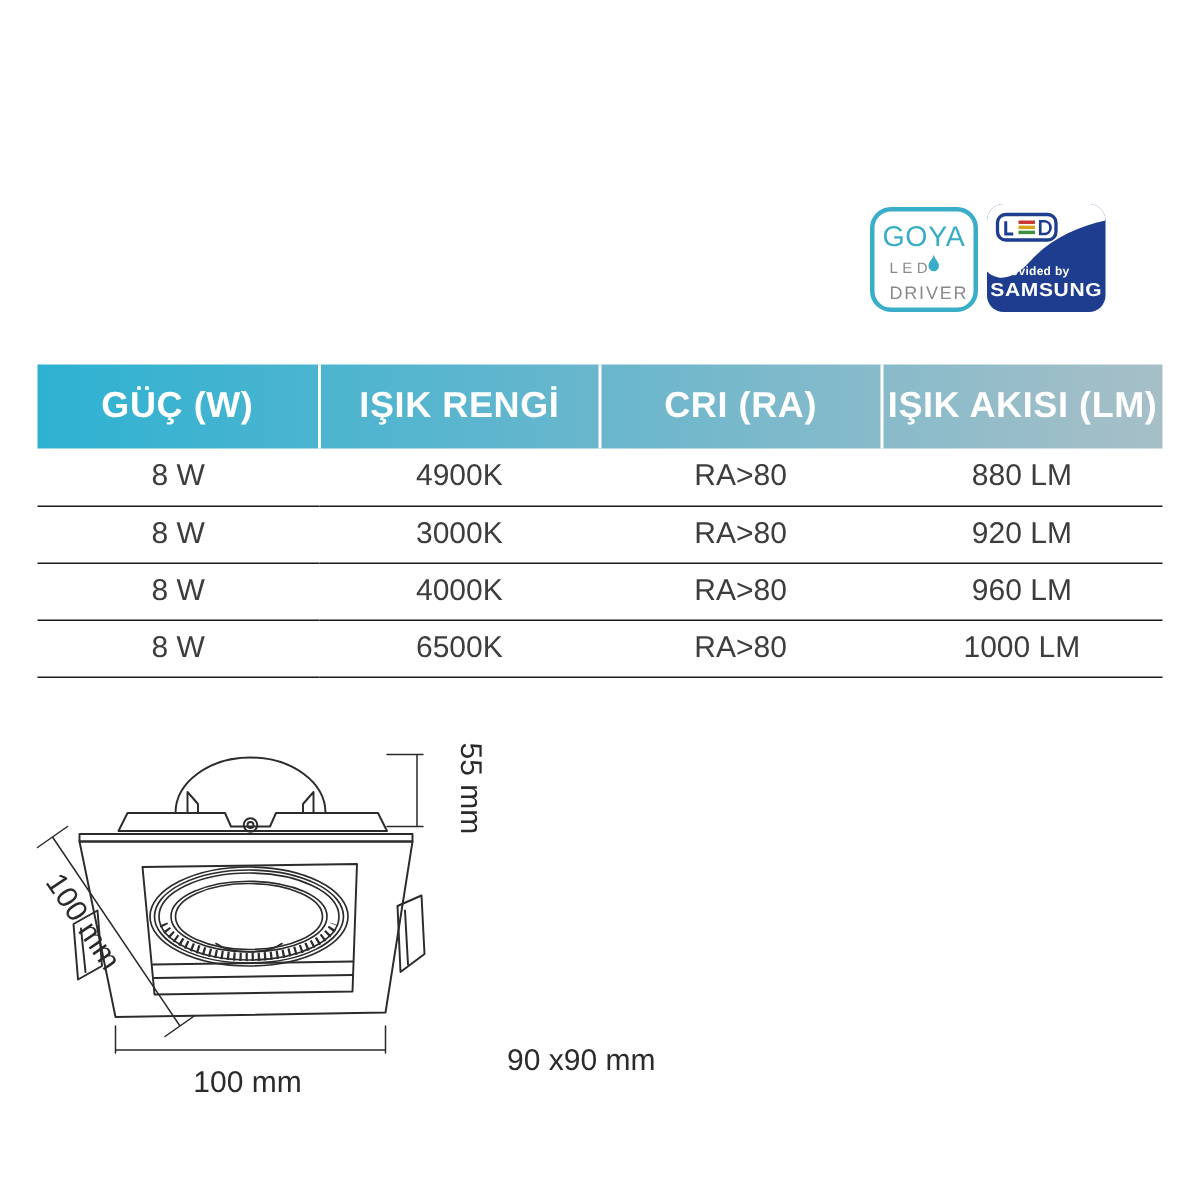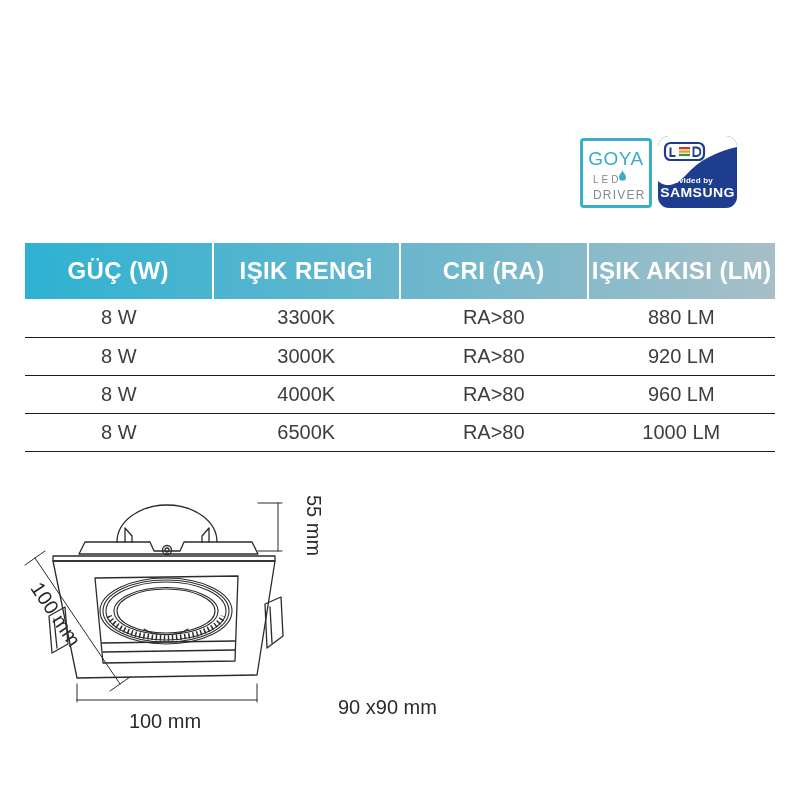--- a/index.html
+++ b/index.html
@@ -5,21 +5,21 @@
   * { margin:0; padding:0; box-sizing:border-box; }
   html,body { background:#ffffff; }
   .page {
     position:relative; width:800px; height:800px; background:#ffffff;
     font-family:"Liberation Sans", sans-serif; overflow:hidden;
   }
 
   
   .goya-badge {
     position:absolute; left:580px; top:138px; width:72px; height:70px;
-    border:3px solid #3aaec8; border-radius:4px; background:#fff;
+    border:3px solid #3aaec8; border-radius:14px; background:#fff;
   }
   .goya-word {
     position:absolute; left:0; top:7px; width:100%; text-align:center;
     color:#39adc4; font-size:19px; letter-spacing:.5px;
   }
   .goya-drop { position:absolute; left:35px; top:28px; }
   .goya-led {
     position:absolute; left:10px; top:33px; color:#87898b;
     font-size:10px; letter-spacing:3px;
   }
@@ -107,21 +107,21 @@
       <tr>
         <th>GÜÇ (W)</th>
         <th>IŞIK RENGİ</th>
         <th>CRI (RA)</th>
         <th>IŞIK AKISI (LM)</th>
       </tr>
     </thead>
     <tbody>
       <tr>
         <td>8 W</td>
-        <td>3300K</td>
+        <td>4900K</td>
         <td>RA&gt;80</td>
         <td>880 LM</td>
       </tr>
       <tr>
         <td>8 W</td>
         <td>3000K</td>
         <td>RA&gt;80</td>
         <td>920 LM</td>
       </tr>
       <tr>

